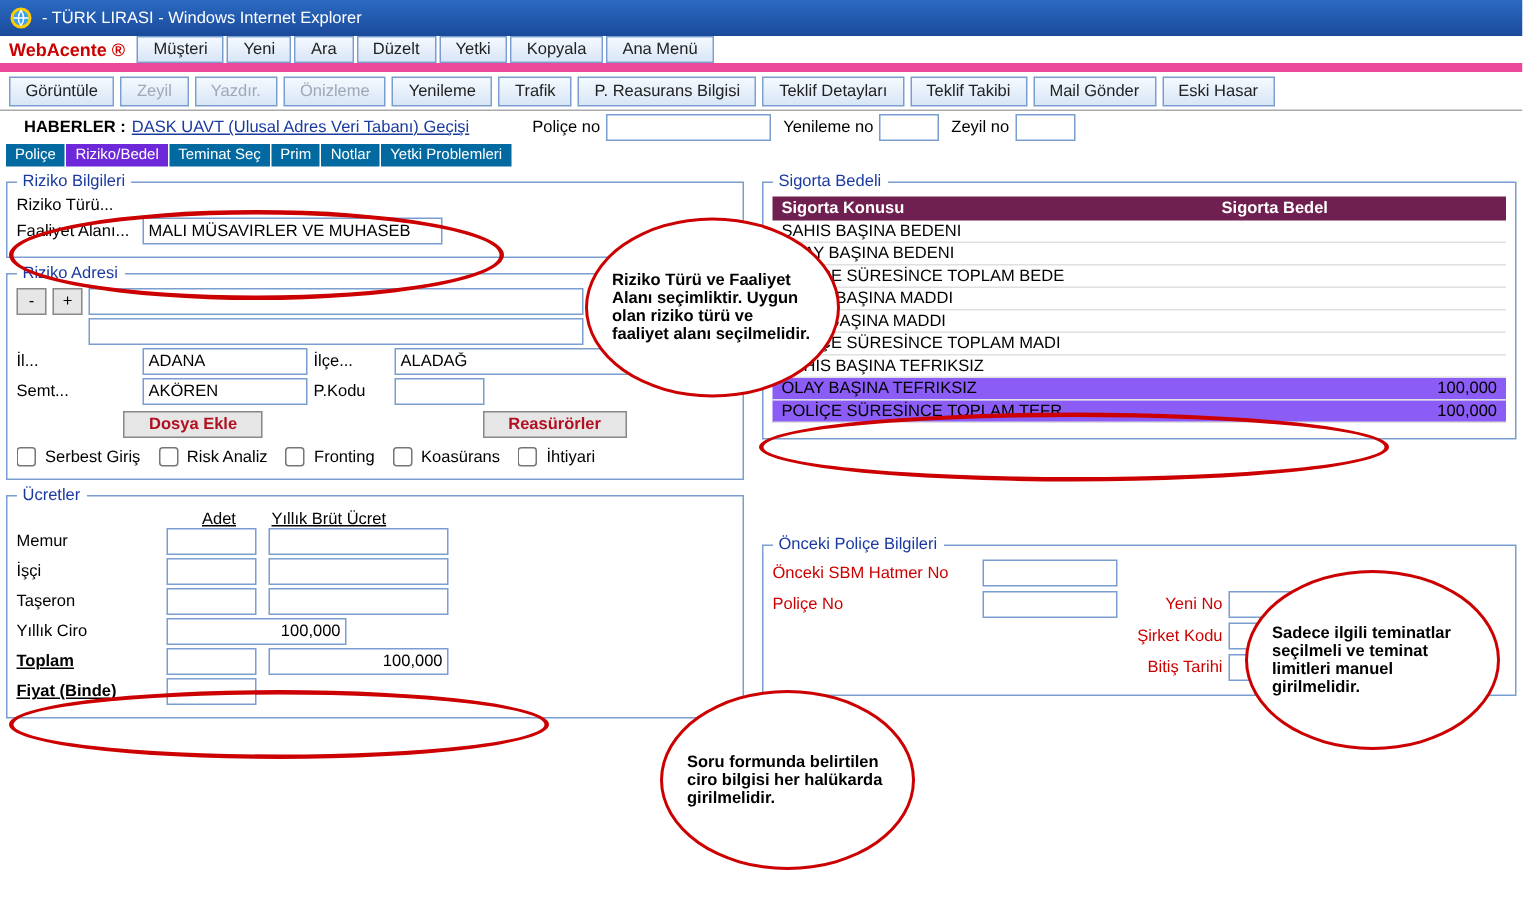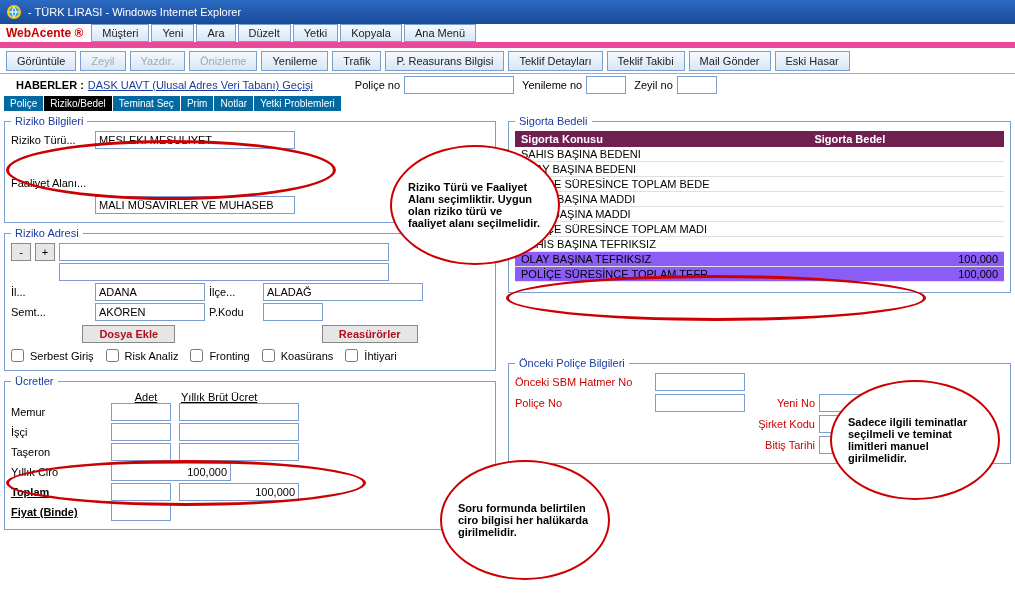--- a/index.html
+++ b/index.html
@@ -18,21 +18,21 @@
 .tbtn.dis { color: #9fa9b3; }
 
 .topline { display: flex; align-items: center; padding: 2px 16px; gap: 4px; }
 .topline .haber { color: #000; font-weight: bold; }
 .topline .link { color: #1a3aa0; text-decoration: underline; cursor: pointer; }
 .topline .lbl { color: #000; margin-left: 4px; }
 .topline input { border: 1px solid #7a9ecf; height: 18px; padding: 0 3px; }
 
 .subtabs { display: flex; margin-left: 4px; }
 .subtabs .st { background: #0369a1; color: #fff; padding: 2px 6px; margin-right: 1px; font-size: 10px; cursor: pointer; }
-.subtabs .st.active { background: #000000; }
+.subtabs .st.active { background: #6d28d9; }
 
 fieldset { border: 1px solid #7a9ecf; margin: 4px 4px 0 4px; padding: 4px 6px 6px 6px; position: relative; }
 legend { color: #1a3aa0; padding: 0 4px; font-size: 11px; }
 
 .columns { display: flex; gap: 4px; }
 .leftcol { width: 500px; }
 .rightcol { flex: 1; }
 
 .row { display: flex; align-items: center; margin-bottom: 2px; gap: 4px; }
 .row label, .row .lab { width: 80px; }
@@ -126,25 +126,24 @@
   <span class="st">Yetki Problemleri</span>
 </div>
 
 <div class="columns">
   <div class="leftcol">
 
     <fieldset>
       <legend>Riziko Bilgileri</legend>
       <div class="row">
         <span class="lab">Riziko Türü...</span>
-        <input class="tin" style="width: 200px;" value="MESLEKI MESULIYET">
       </div>
       <div class="row">
         <span class="lab">Faaliyet Alanı...</span>
-        <input class="tin" style="width: 200px; margin-top: 45px;" value="MALI MÜSAVIRLER VE MUHASEB">
+        <input class="tin" style="width: 200px;" value="MALI MÜSAVIRLER VE MUHASEB">
       </div>
     </fieldset>
 
     <fieldset>
       <legend>Riziko Adresi</legend>
       <div class="row">
         <span class="sm">-</span>
         <span class="sm">+</span>
         <input class="tin" style="width: 330px;">
       </div>

